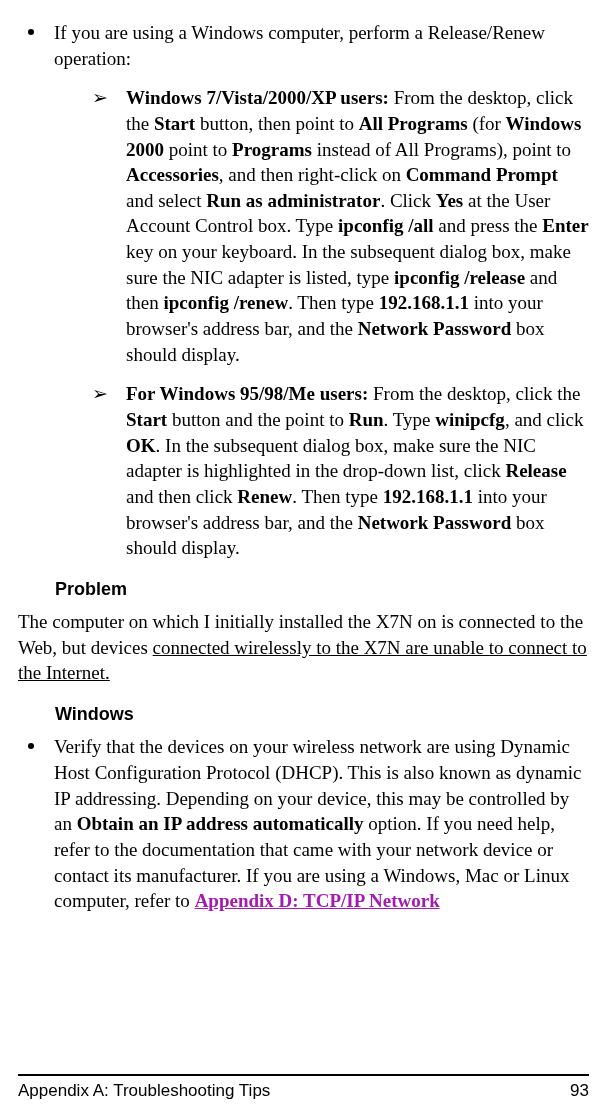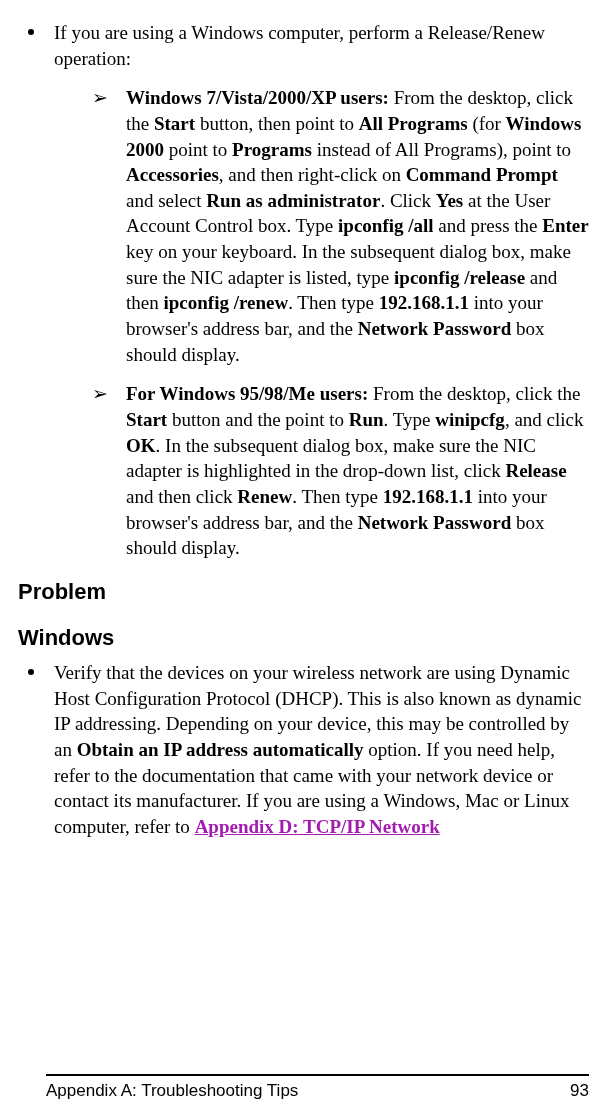--- a/index.html
+++ b/index.html
@@ -38,38 +38,38 @@
       position: absolute;
       left: 2px;
       top: 0px;
       font-size: 19px;
       line-height: 1.35;
     }
     .b { font-weight: bold; text-align: right; }
     .h {
       font-family: Arial, Helvetica, sans-serif;
       font-weight: bold;
-      font-size: 22px;
+      font-size: 18px;
       margin-top: 16px;
       margin-bottom: 8px;
+      margin-left: 37px;
     }
     .para { margin-bottom: 10px; }
     .u { text-decoration: underline; }
     .link { color: #a21caf; text-decoration: underline; font-weight: bold; }
     .footer {
       position: absolute;
       bottom: 14px;
       left: 18px; right: 18px;
       border-top: 2px solid #000;
       padding-top: 4px;
       font-family: "Trebuchet MS", Verdana, sans-serif;
       font-size: 17px;
       display: flex;
       justify-content: space-between;
-      margin-left: 28px;
     }
   </style>
 </head>
 <body>
 
 <div class="content">
 
   <div class="bullet-l1">
     <span class="dot"></span>
     <span>If you are using a Windows computer, perform a Release/Renew operation:</span>
@@ -87,20 +87,23 @@
         <span class="arrow">➢</span>
         <span>
           <span class="b">For Windows 95/98/Me users:</span><span> From the desktop, click the </span><span class="b">Start</span><span> button and the point to </span><span class="b">Run</span><span>. Type </span><span class="b">winipcfg</span><span>, and click </span><span class="b">OK</span><span>. In the subsequent dialog box, make sure the NIC adapter is highlighted in the drop-down list, click </span><span class="b">Release</span><span> and then click </span><span class="b">Renew</span><span>. Then type </span><span class="b">192.168.1.1</span><span> into your browser's address bar, and the </span><span class="b">Network Password</span><span> box should display.</span>
         </span>
       </div>
 
     </div>
   </div>
 
   <div class="h">Problem</div>
+  <div class="para">
+    <span>The computer on which I initially installed the X7N on is connected to the Web, but devices </span><span class="u">connected wirelessly to the X7N are unable to connect to the Internet.</span>
+  </div>
 
   <div class="h">Windows</div>
 
 
   <div class="bullet-l1">
     <span class="dot"></span>
     <span>
       <span>Verify that the devices on your wireless network are using Dynamic Host Configuration Protocol (DHCP). This is also known as dynamic IP addressing. Depending on your device, this may be controlled by an </span><span class="b">Obtain an IP address automatically</span><span> option. If you need help, refer to the documentation that came with your network device or contact its manufacturer. If you are using a Windows, Mac or Linux computer, refer to </span><a class="link">Appendix D: TCP/IP Network</a>
     </span>
   </div>

